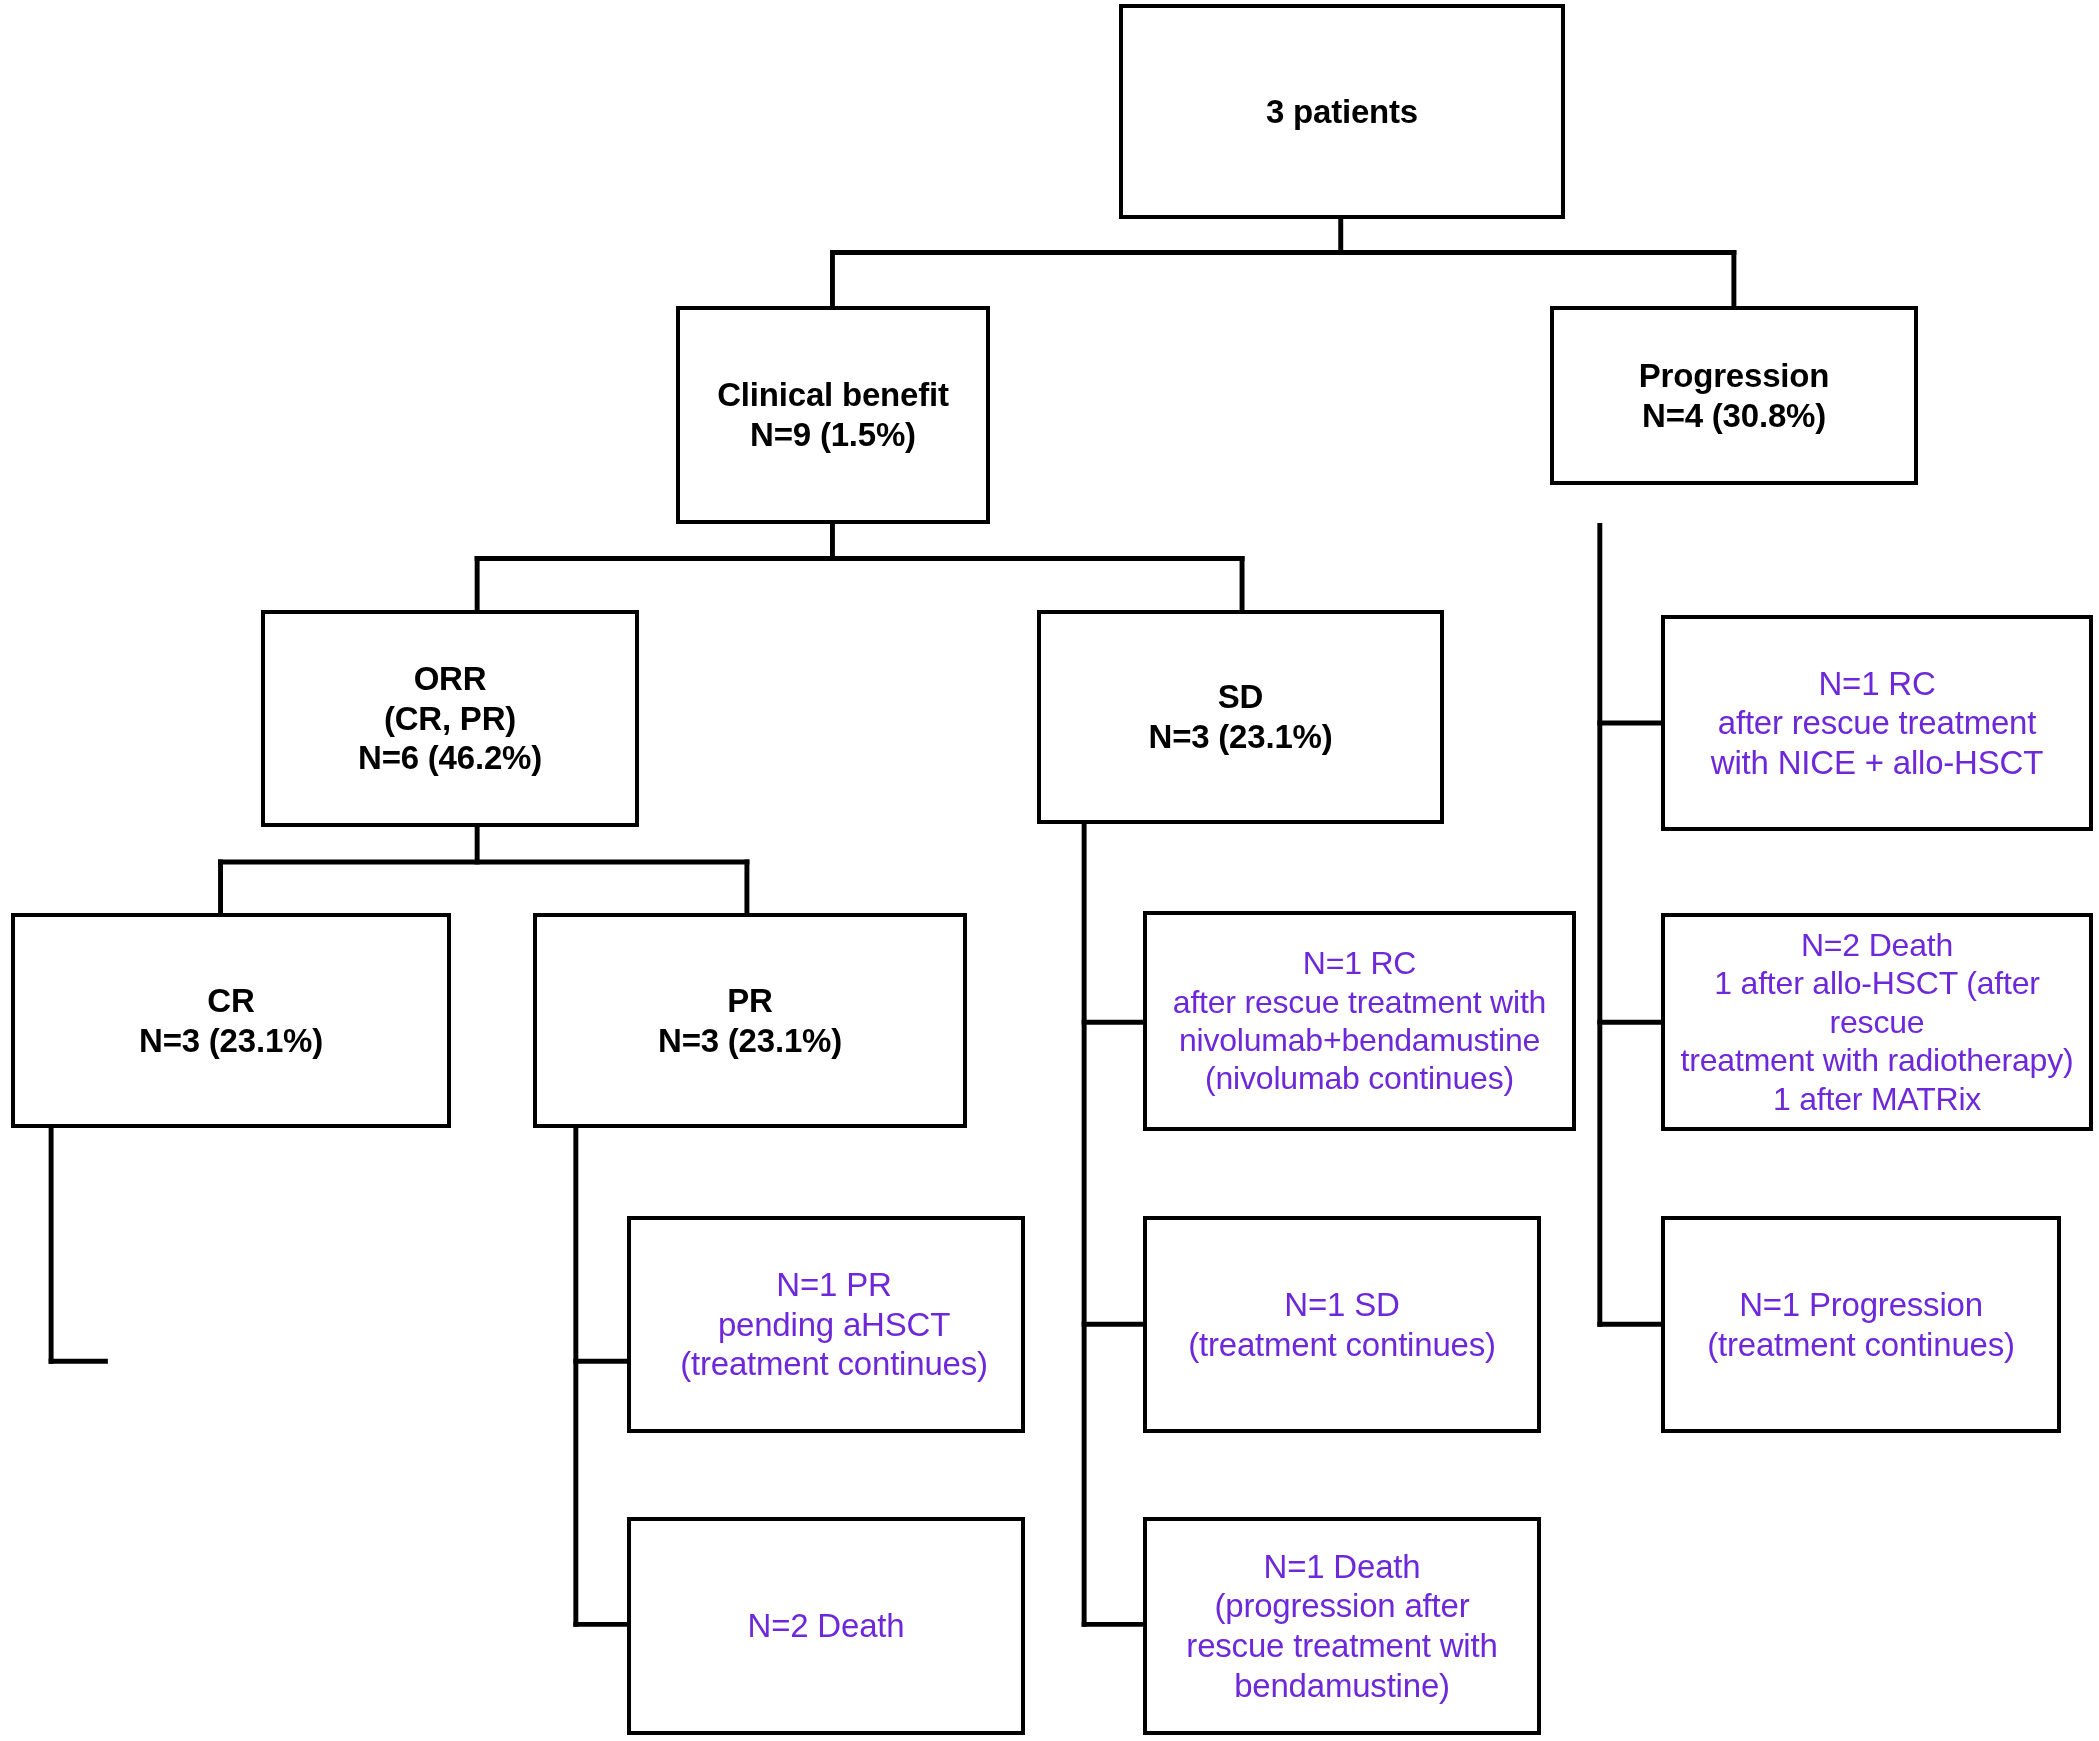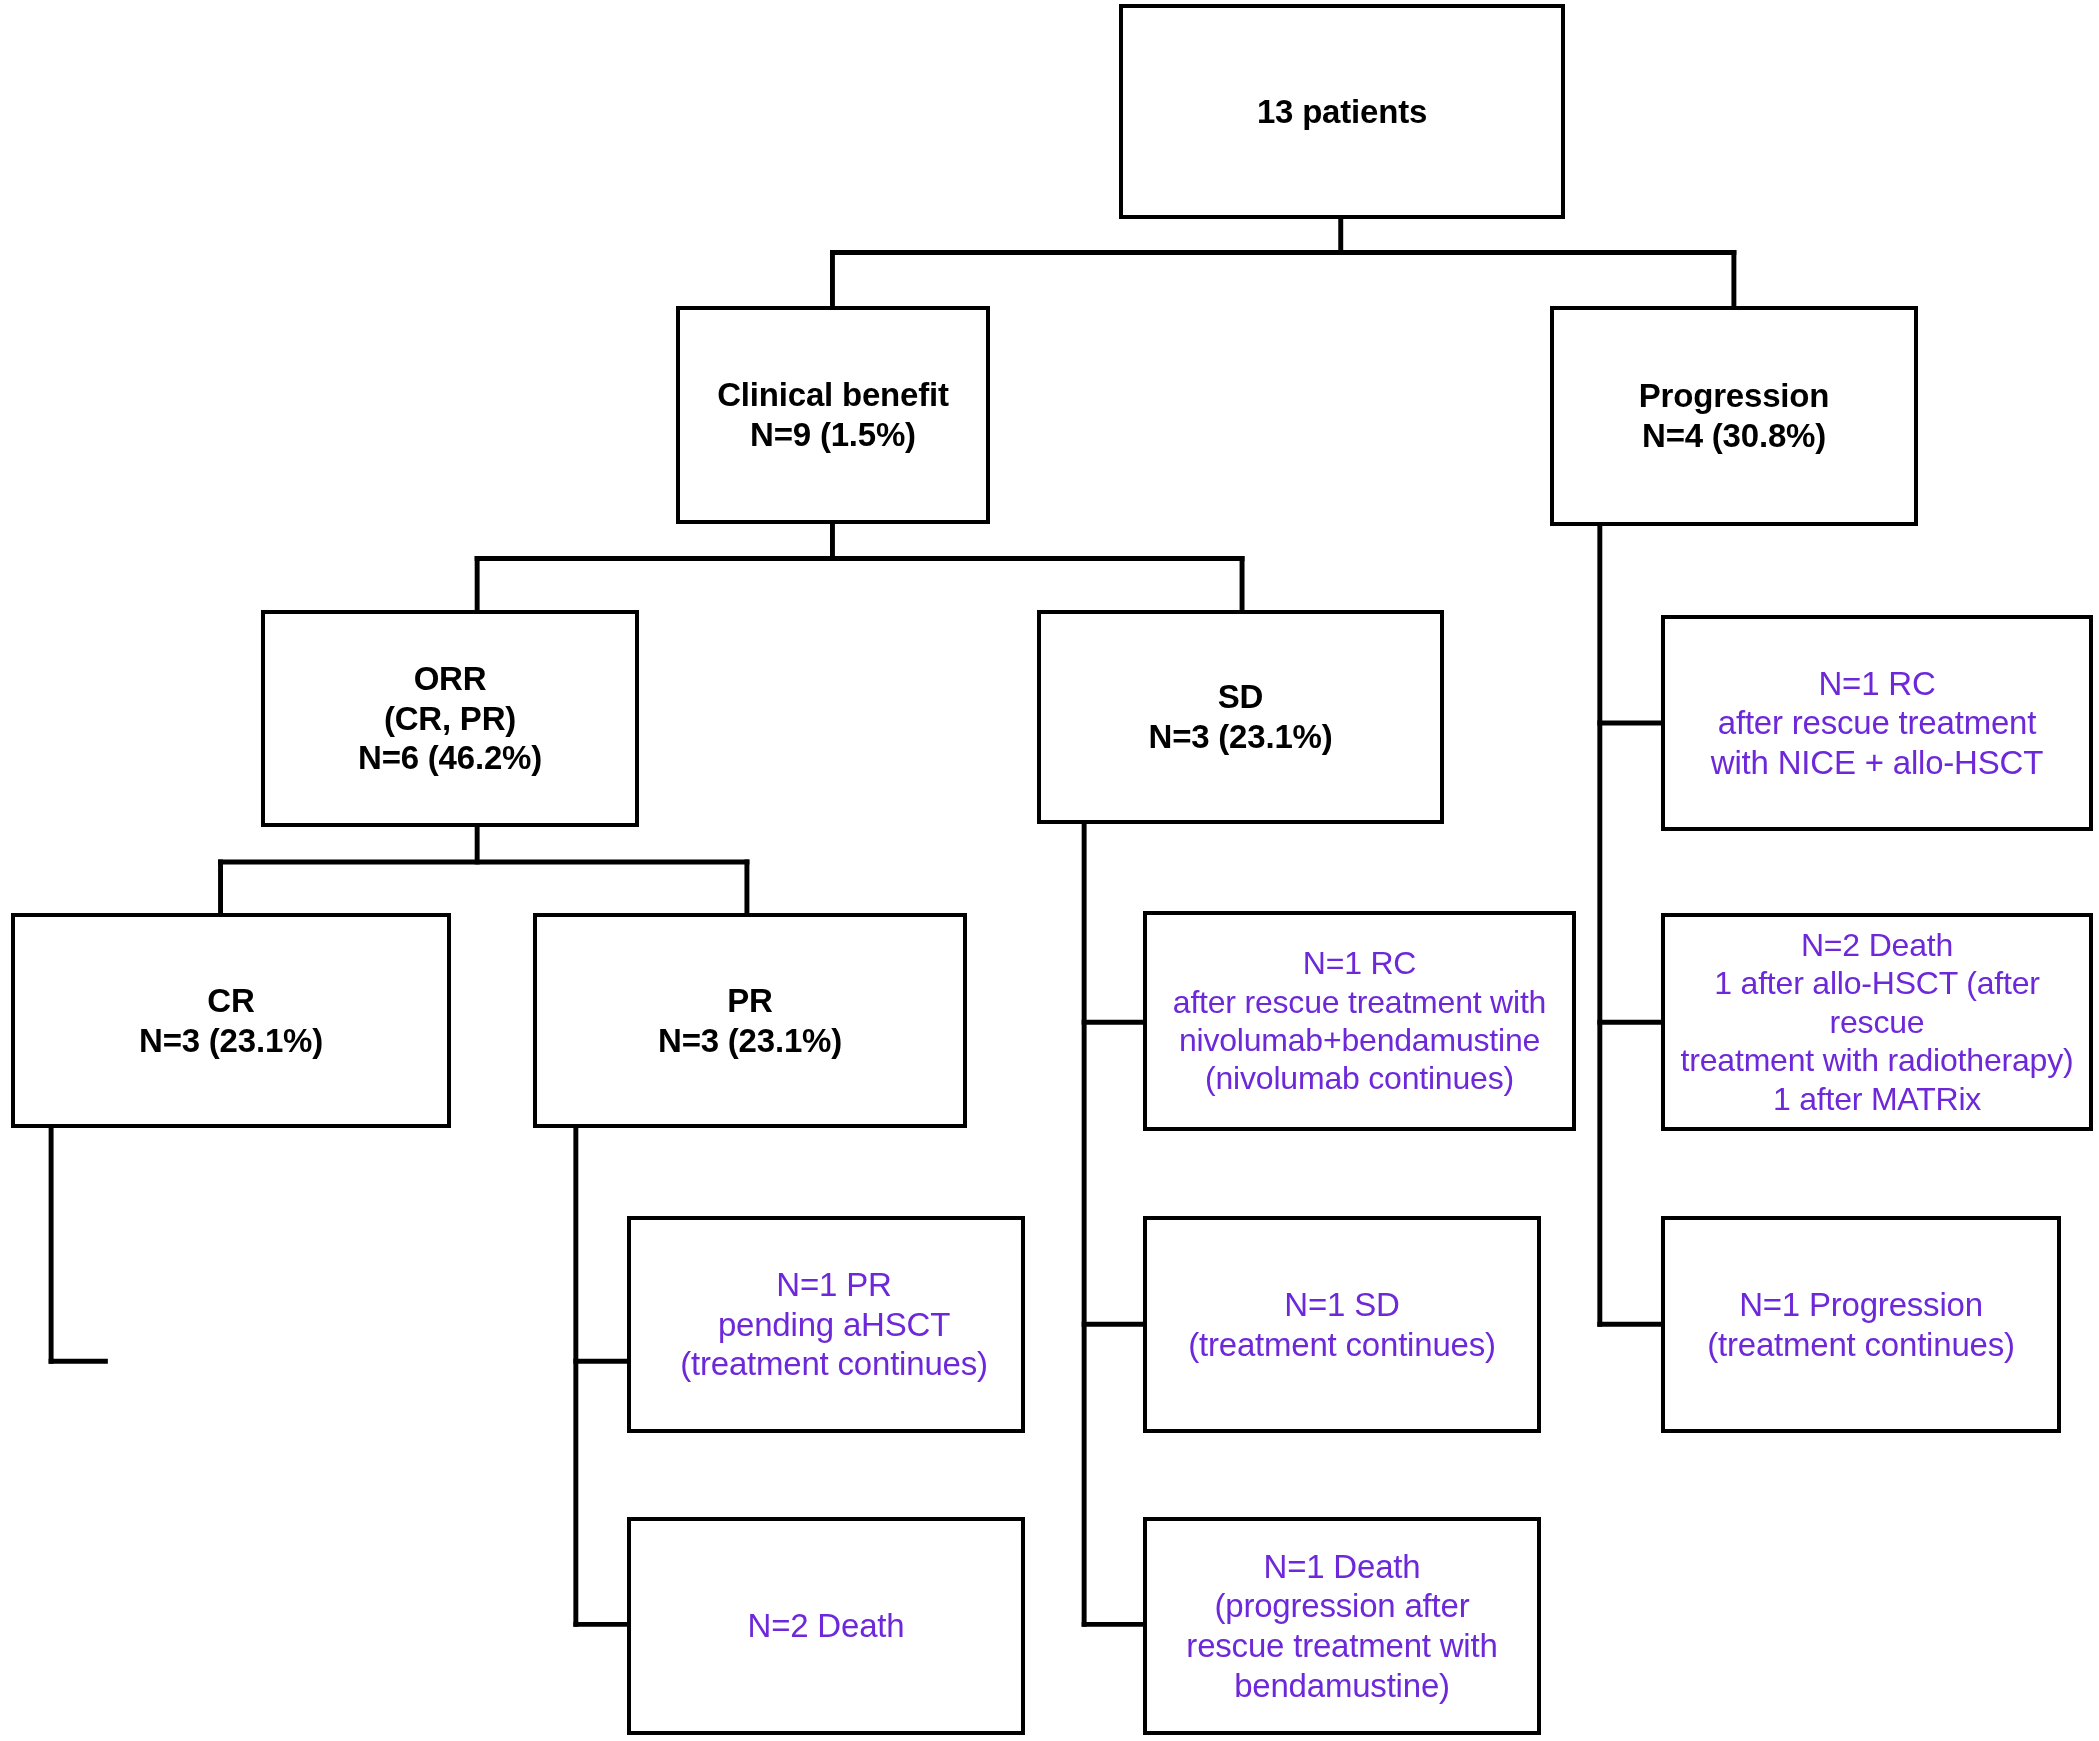--- a/index.html
+++ b/index.html
@@ -78,29 +78,29 @@
       <path d="M1318 1975 L1390 1975"></path>
 
       <path d="M1945 639 L1945 1610"></path>
       <path d="M1945 879 L2020 879"></path>
       <path d="M1945 1243 L2020 1243"></path>
       <path d="M1945 1610 L2020 1610"></path>
     </g>
   </svg>
 
   <div class="node primary" style="left:1119px;top:4.1px;width:446px;height:215px;">
-    <span class="txt">13 patients</span>
+    <span class="txt">3 patients</span>
   </div>
 
   <div class="node primary" style="left:676px;top:306px;width:314px;height:218px;">
     <span class="txt">Clinical benefit
 N=9 (1.5%)</span>
   </div>
 
-  <div class="node primary" style="left:1550px;top:306px;width:368px;height:220px;justify-content:flex-end;">
+  <div class="node primary" style="left:1550px;top:306px;width:368px;height:179px;justify-content:flex-end;">
     <span class="txt">Progression
 N=4 (30.8%)</span>
   </div>
 
   <div class="node primary" style="left:261px;top:610px;width:378px;height:217px;">
     <span class="txt">ORR
 (CR, PR)
 N=6 (46.2%)</span>
   </div>
 

